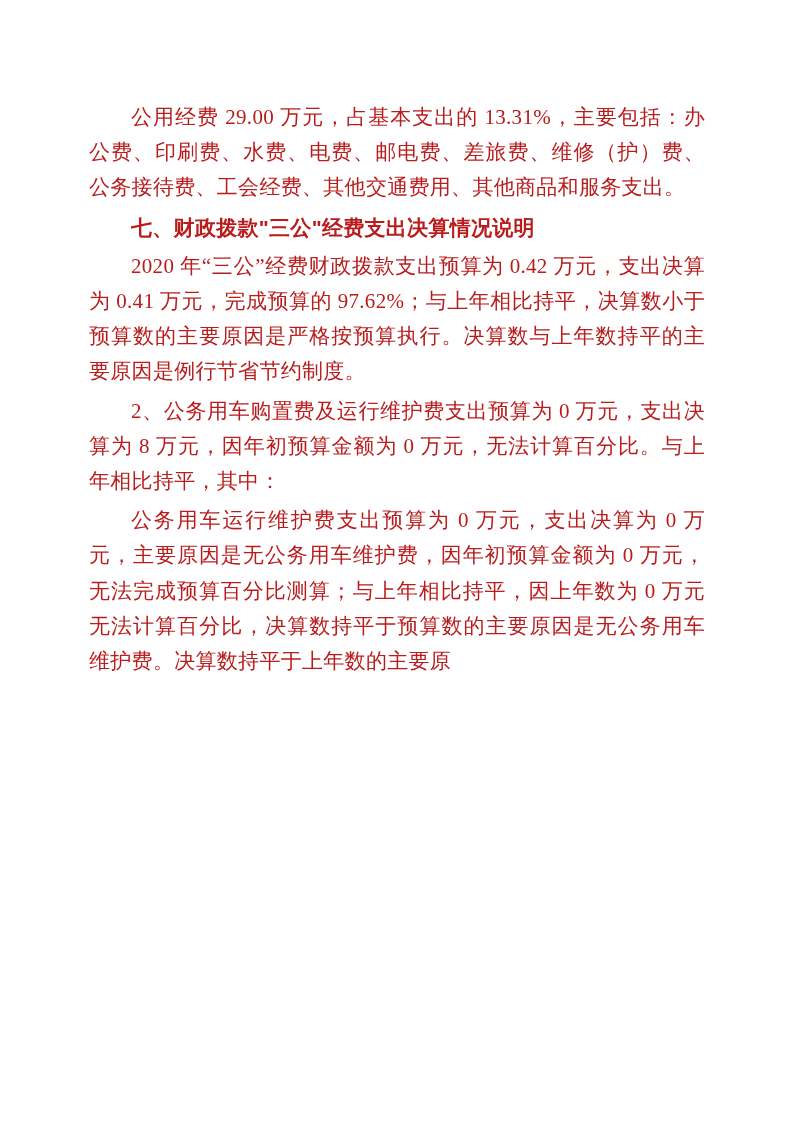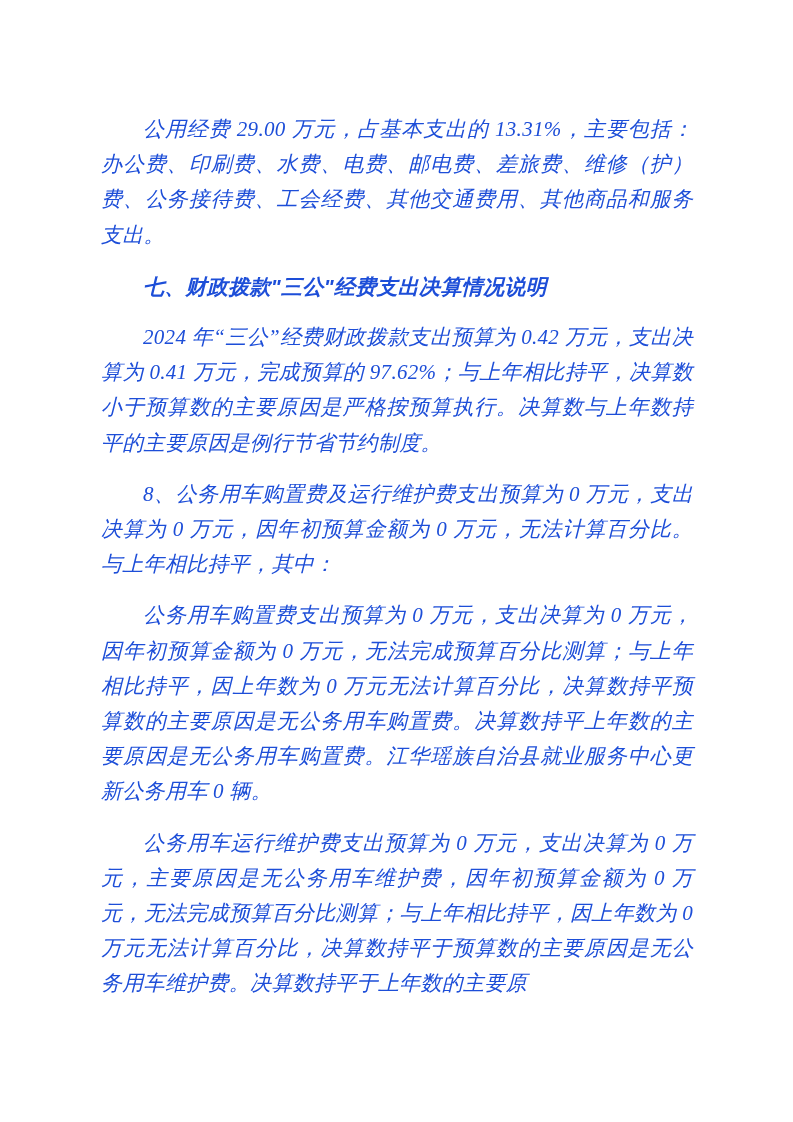--- a/index.html
+++ b/index.html
@@ -11,45 +11,43 @@
     position: relative;
     width: 793px;
     height: 1122px;
     margin: 0 auto;
     background: #ffffff;
     box-sizing: border-box;
     padding: 96px 84px 0 85px;
     overflow: hidden;
   }
   .content p {
-    margin: 16px;
+    margin: 4px;
     padding: 0;
-    color: #1d4ed8;
+    color: #b91c1c;
     font-size: 21px;
     line-height: 35.2px;
     text-align: justify;
     text-justify: inter-character;
     text-indent: 2em;
     letter-spacing: 0.3px;
     word-break: break-all;
-    font-style: italic;
   }
   .para {
     font-family: "Liberation Serif", "DejaVu Serif", serif;
   }
   .heading {
     font-family: "Liberation Sans", "DejaVu Sans", sans-serif;
     font-weight: 700;
   }
 </style>
 </head>
 <body>
 
 <div class="page">
   <div class="content">
     <p class="para">公用经费 29.00 万元，占基本支出的 13.31%，主要包括：办公费、印刷费、水费、电费、邮电费、差旅费、维修（护）费、公务接待费、工会经费、其他交通费用、其他商品和服务支出。</p>
     <p class="heading">七、财政拨款"三公"经费支出决算情况说明</p>
-    <p class="para">2024 年“三公”经费财政拨款支出预算为 0.42 万元，支出决算为 0.41 万元，完成预算的 97.62%；与上年相比持平，决算数小于预算数的主要原因是严格按预算执行。决算数与上年数持平的主要原因是例行节省节约制度。</p>
-    <p class="para">8、公务用车购置费及运行维护费支出预算为 0 万元，支出决算为 0 万元，因年初预算金额为 0 万元，无法计算百分比。与上年相比持平，其中：</p>
-    <p class="para">公务用车购置费支出预算为 0 万元，支出决算为 0 万元，因年初预算金额为 0 万元，无法完成预算百分比测算；与上年相比持平，因上年数为 0 万元无法计算百分比，决算数持平预算数的主要原因是无公务用车购置费。决算数持平上年数的主要原因是无公务用车购置费。江华瑶族自治县就业服务中心更新公务用车 0 辆。</p>
+    <p class="para">2020 年“三公”经费财政拨款支出预算为 0.42 万元，支出决算为 0.41 万元，完成预算的 97.62%；与上年相比持平，决算数小于预算数的主要原因是严格按预算执行。决算数与上年数持平的主要原因是例行节省节约制度。</p>
+    <p class="para">2、公务用车购置费及运行维护费支出预算为 0 万元，支出决算为 8 万元，因年初预算金额为 0 万元，无法计算百分比。与上年相比持平，其中：</p>
     <p class="para">公务用车运行维护费支出预算为 0 万元，支出决算为 0 万元，主要原因是无公务用车维护费，因年初预算金额为 0 万元，无法完成预算百分比测算；与上年相比持平，因上年数为 0 万元无法计算百分比，决算数持平于预算数的主要原因是无公务用车维护费。决算数持平于上年数的主要原</p>
   </div>
 </div>
 
 </body></html>

